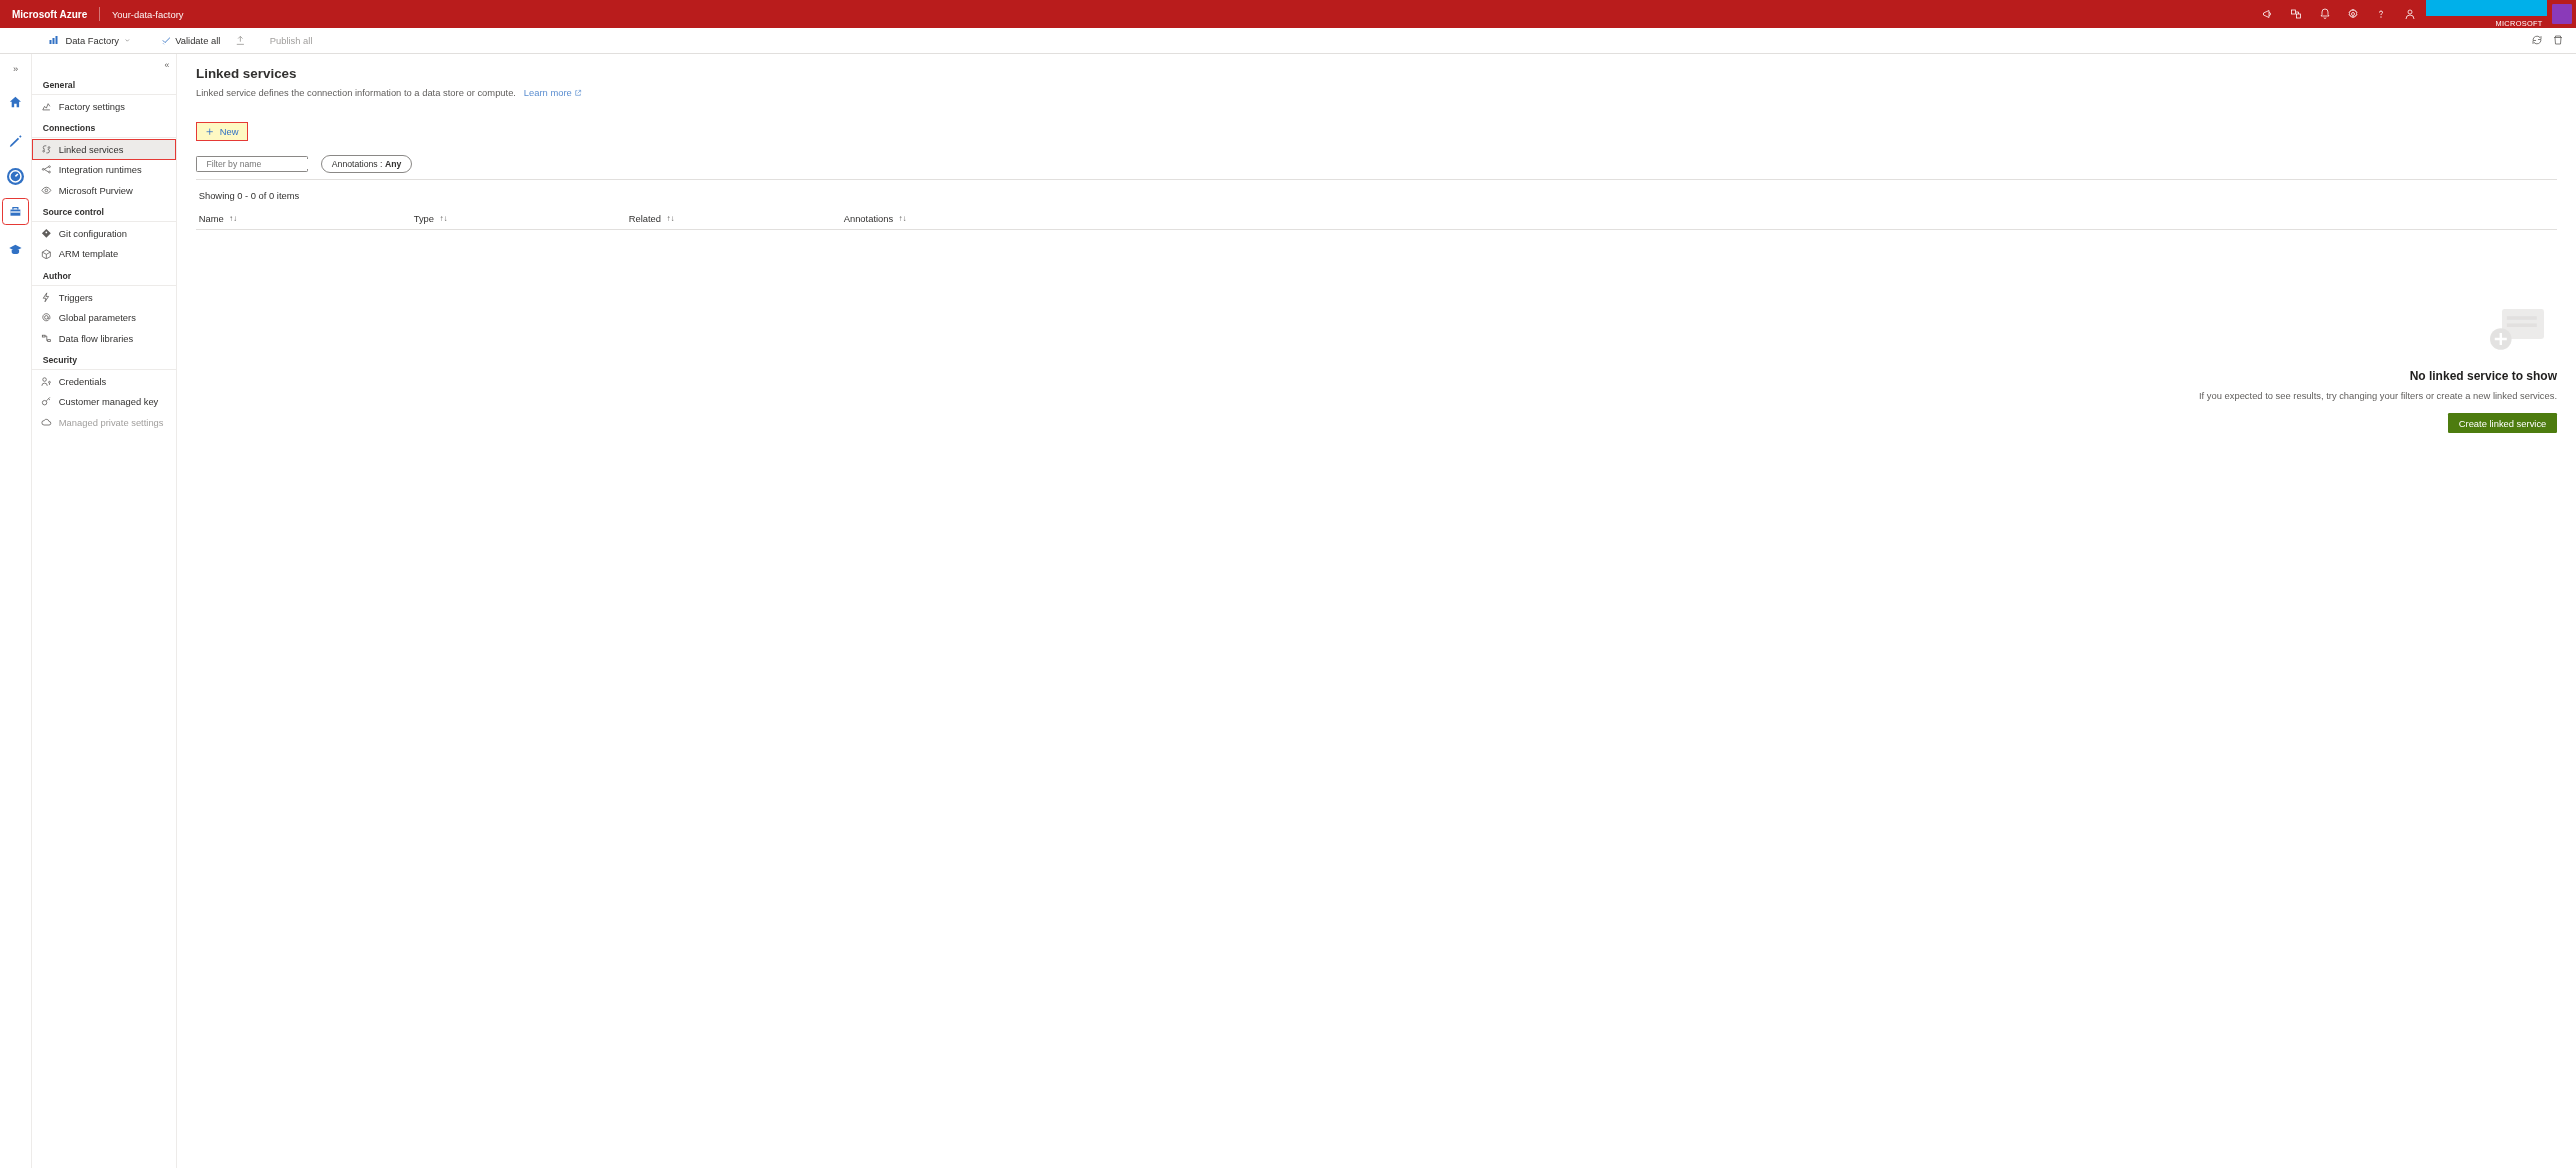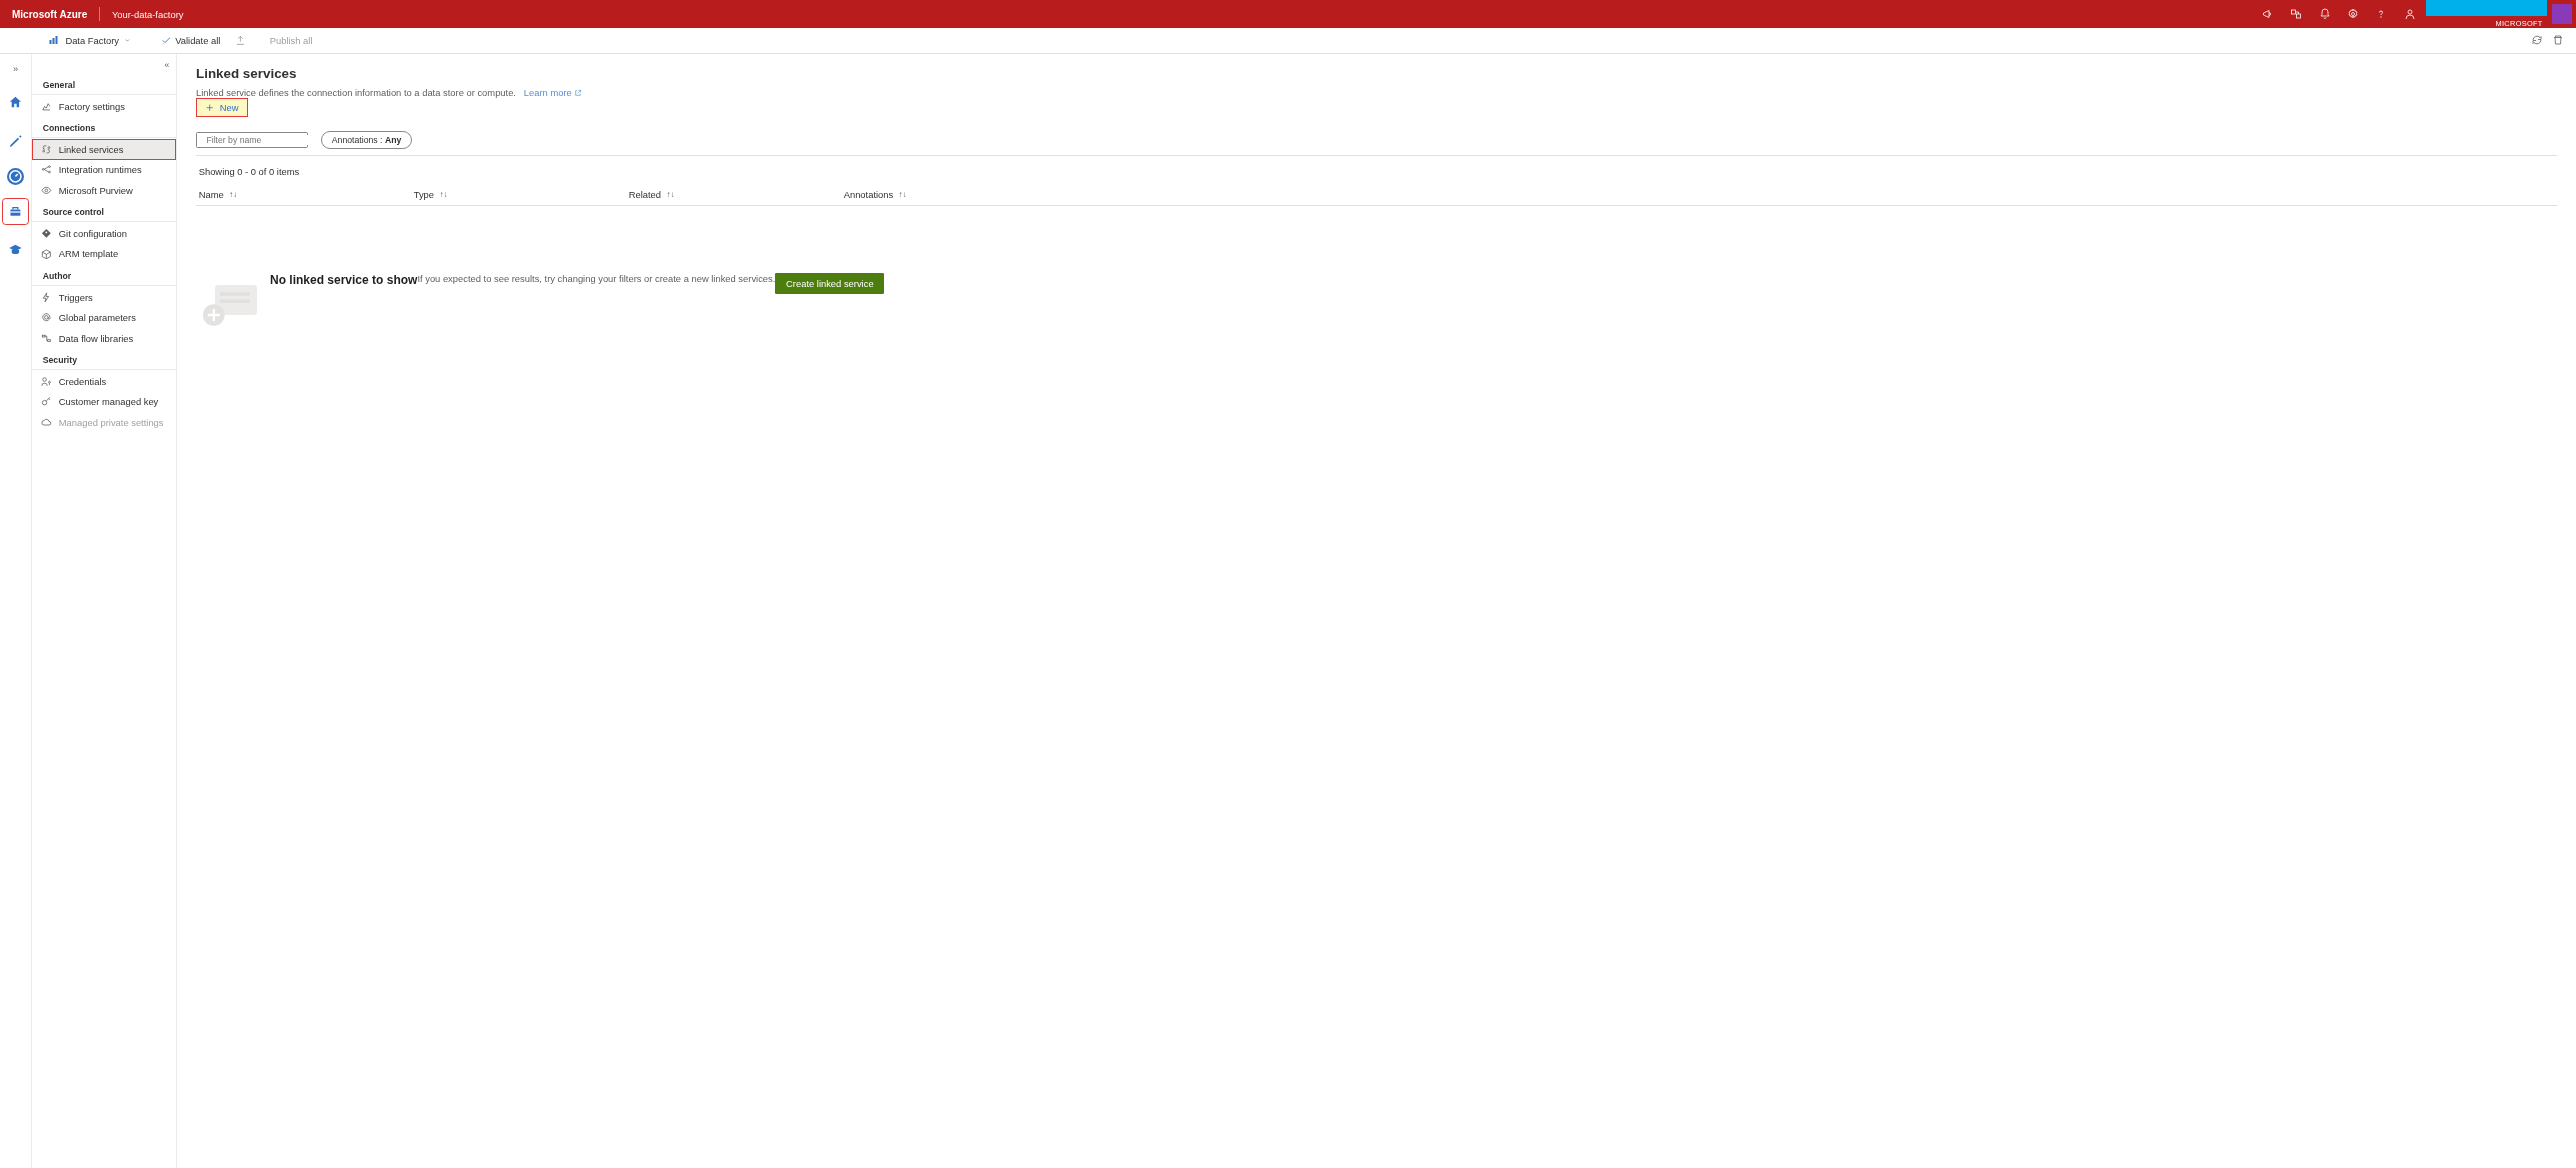--- a/index.html
+++ b/index.html
@@ -47,39 +47,39 @@
   .sidepanel-collapse { align-self:flex-end; padding:2.7px 6.7px; cursor:pointer; color:#605e5c; font-size:8.7px; }
   .sp-section-header { font-weight:600; font-size:8.7px; padding: 6.7px 10.7px 4px; border-bottom:0.7px solid #edebe9; margin-bottom:1.3px; }
   .sp-item { display:flex; align-items:center; gap:6.7px; padding:4.7px 9.4px; cursor:pointer; color:#323130; }
   .sp-item.disabled { color:#a19f9d; cursor:default; }
   .sp-item.selected { background:#edebe9; outline:1.3px solid #e53935; outline-offset:-1.3px; font-weight:400; }
   .sp-item-icon { width:10.7px; height:10.7px; flex-shrink:0; color:#605e5c; }
 
   
   .main { flex:1; padding: 12px 19px; overflow:auto; }
   .page-title { font-size:13.4px; font-weight:600; margin-bottom:6.7px; }
-  .page-desc { color:#605e5c; margin-bottom:0; }
+  .page-desc { color:#605e5c; margin-bottom:24px; }
   .learn-more { color:#5b8ed0; text-decoration:none; display:inline-flex; align-items:center; gap:2.7px; }
   .new-btn { display:inline-flex; align-items:center; gap:5.4px; border:1.3px solid #e53935; padding:2.7px 8px; cursor:pointer; color:#3171c4; background:#fef9c3; font-size:9.4px; }
   .new-btn svg { width:9.4px; height:9.4px; }
   .filter-row { display:flex; align-items:center; gap:13.4px; margin-top:12px; padding-bottom:6.7px; border-bottom:0.7px solid #e1dfdd; padding-top:2.7px; }
   .filter-input-wrap { display:flex; align-items:center; border:0.7px solid #8a8886; border-radius:1.3px; padding:2px 5.4px; width:112px; gap:4px; color:#605e5c; }
   .filter-input { border:none; outline:none; flex:1; font-size:8.7px; }
   .ann-pill { border:0.7px solid #8a8886; border-radius:10.7px; padding:2.7px 9.4px; cursor:pointer; font-size:8.7px; }
   .ann-pill b { font-weight:600; }
   .showing { margin:9.4px 2.7px 6.7px; color:#323130; }
   .table-head { display:flex; border-bottom:0.7px solid #e1dfdd; padding:5.4px 2.7px; }
   .th { display:flex; align-items:center; gap:5.4px; cursor:pointer; color:#323130; }
   .th.name { width:215px; }
   .th.type { width:215px; }
   .th.related { width:215px; }
   .th.annotations { flex:1; }
   .sort-icon { font-size:8px; color:#605e5c; }
 
-  .empty-state { display:flex; align-items:flex-start; margin-top:67px; }
+  .empty-state { display:flex; flex-direction:column; align-items:flex-end; margin-top:67px; }
   .empty-illustration { width:74px; height:60px; margin-bottom:12px; opacity:.6; }
   .empty-title { font-size:12px; font-weight:600; color:#201f1e; margin-bottom:6.7px; }
   .empty-sub { color:#605e5c; margin-bottom:12px; }
   .create-btn { background:#4d7c0f; color:#fff; border:none; padding:4.7px 10.7px; border-radius:1.3px; cursor:pointer; font-size:9.4px; }
 </style>
 </head>
 <body>
 
 <div class="topbar">
   <div class="topbar-left">

